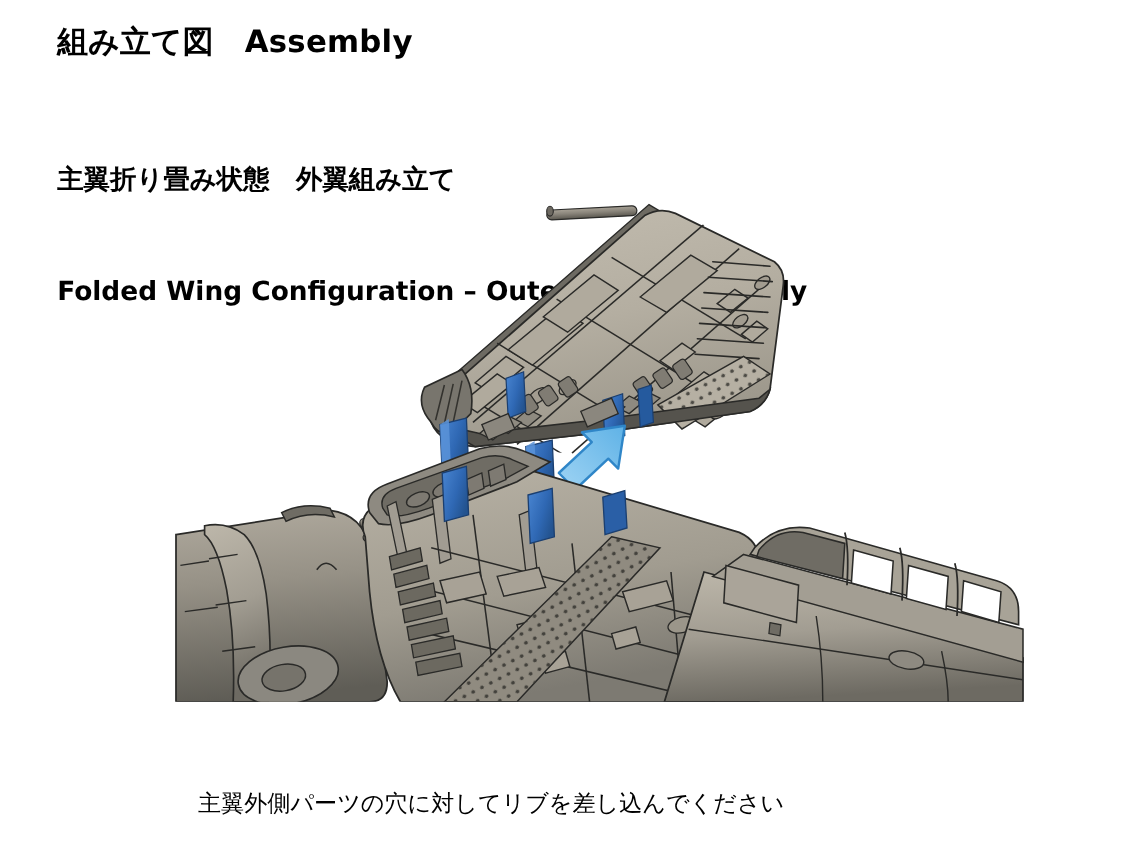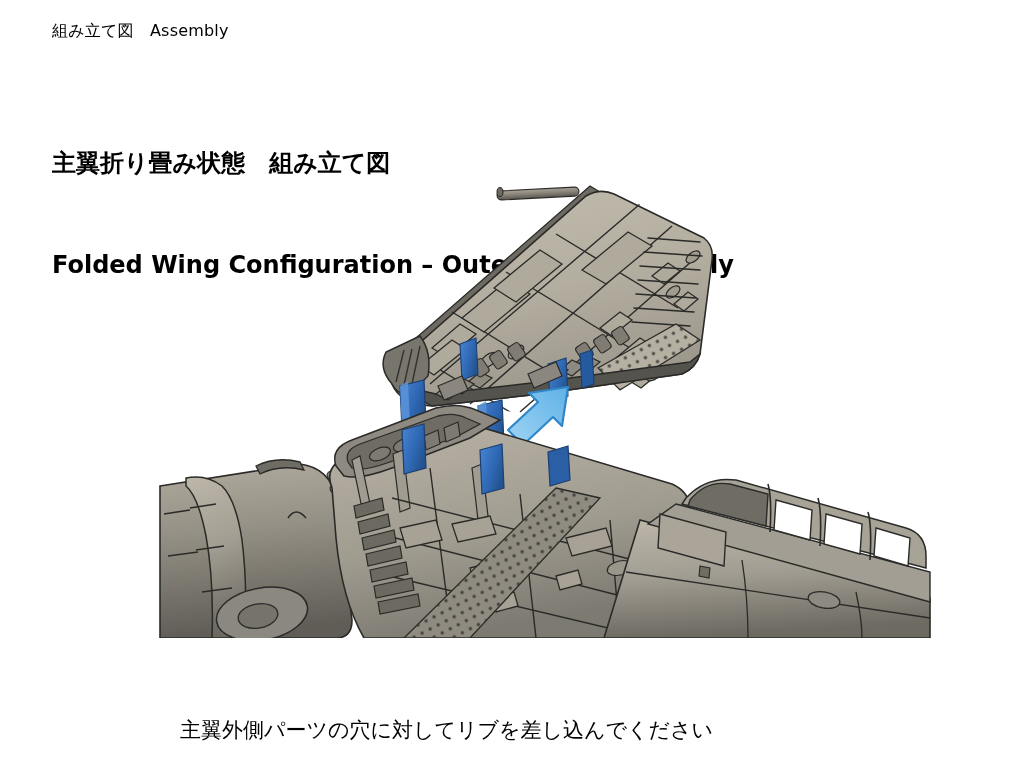--- a/index.html
+++ b/index.html
@@ -14,22 +14,22 @@
     overflow: hidden;
     font-family: "DejaVu Sans", "Liberation Sans", sans-serif;
     color: #000000;
   }
 
   
   .slide-title {
     position: absolute;
     left: 52px;
     top: 22px;
-    font-size: 16px;
-    font-weight: normal;
+    font-size: 28px;
+    font-weight: bold;
     letter-spacing: 0.2px;
     white-space: pre;
     line-height: 1.15;
   }
   .slide-subtitle {
     position: absolute;
     left: 52px;
     top: 78px;
     font-size: 24px;
     font-weight: bold;
@@ -58,21 +58,21 @@
     height: 470px;
   }
   .figure-wrap svg { display: block; }
 </style>
 </head>
 <body>
 
 <div class="slide-title">組み立て図　Assembly</div>
 
 <div class="slide-subtitle">
-  <span class="sub-line">主翼折り畳み状態　組み立て図</span>
+  <span class="sub-line">主翼折り畳み状態　外翼組み立て</span>
   <span class="sub-line">Folded Wing Configuration – Outer Wing Assembly</span>
 </div>
 
 <div class="figure-wrap">
 <svg width="1024" height="470" viewBox="0 0 1024 470" xmlns="http://www.w3.org/2000/svg">
 
   <defs>
     <linearGradient id="gMetalTop" x1="0" y1="0" x2="0.35" y2="1">
       <stop offset="0%" stop-color="#c3bdb0"></stop>
       <stop offset="55%" stop-color="#b4aea1"></stop>

